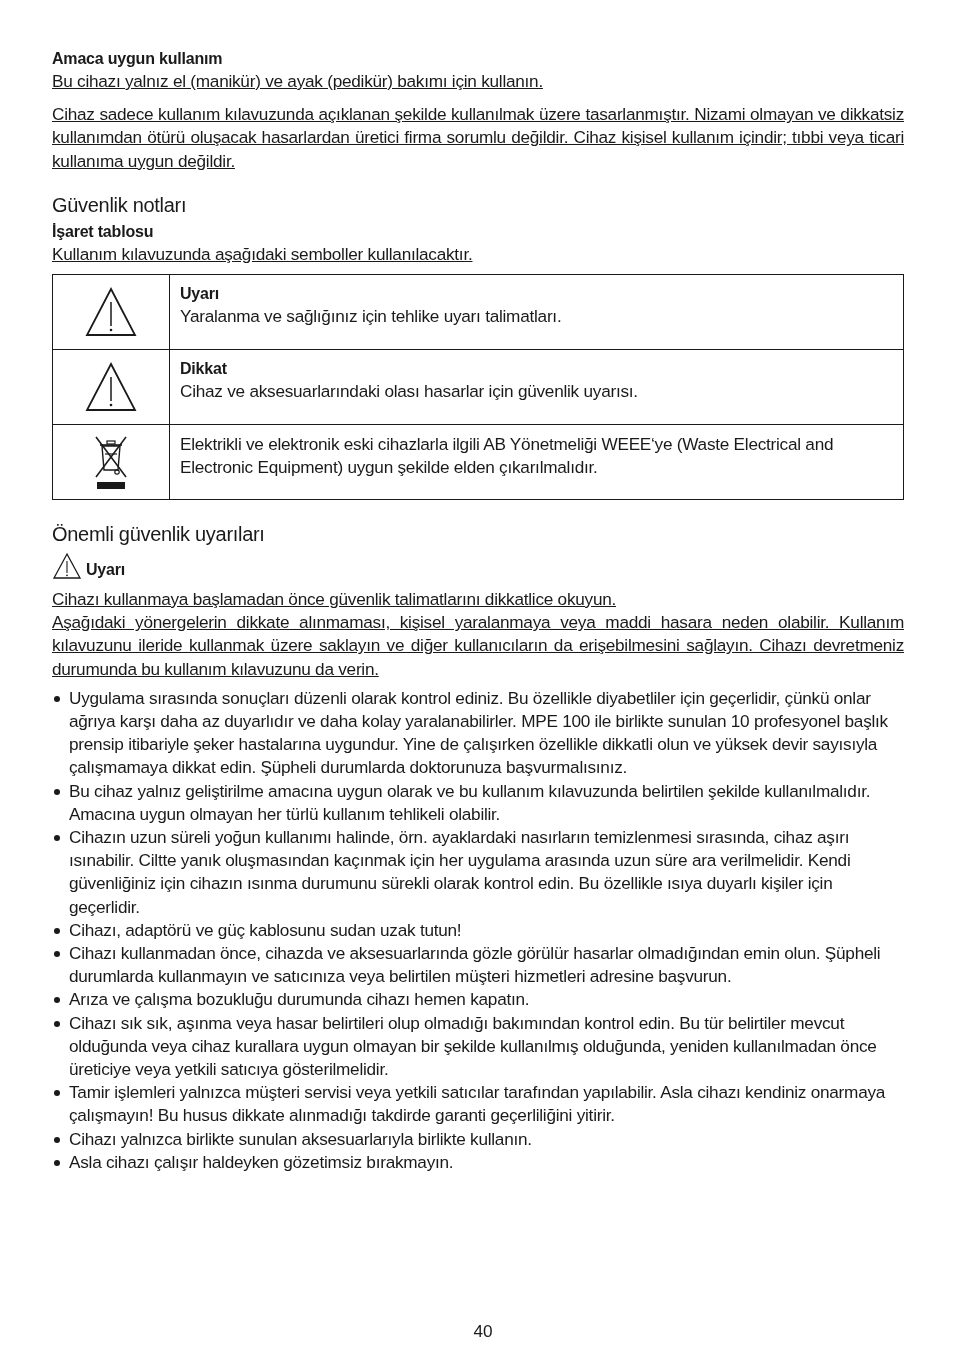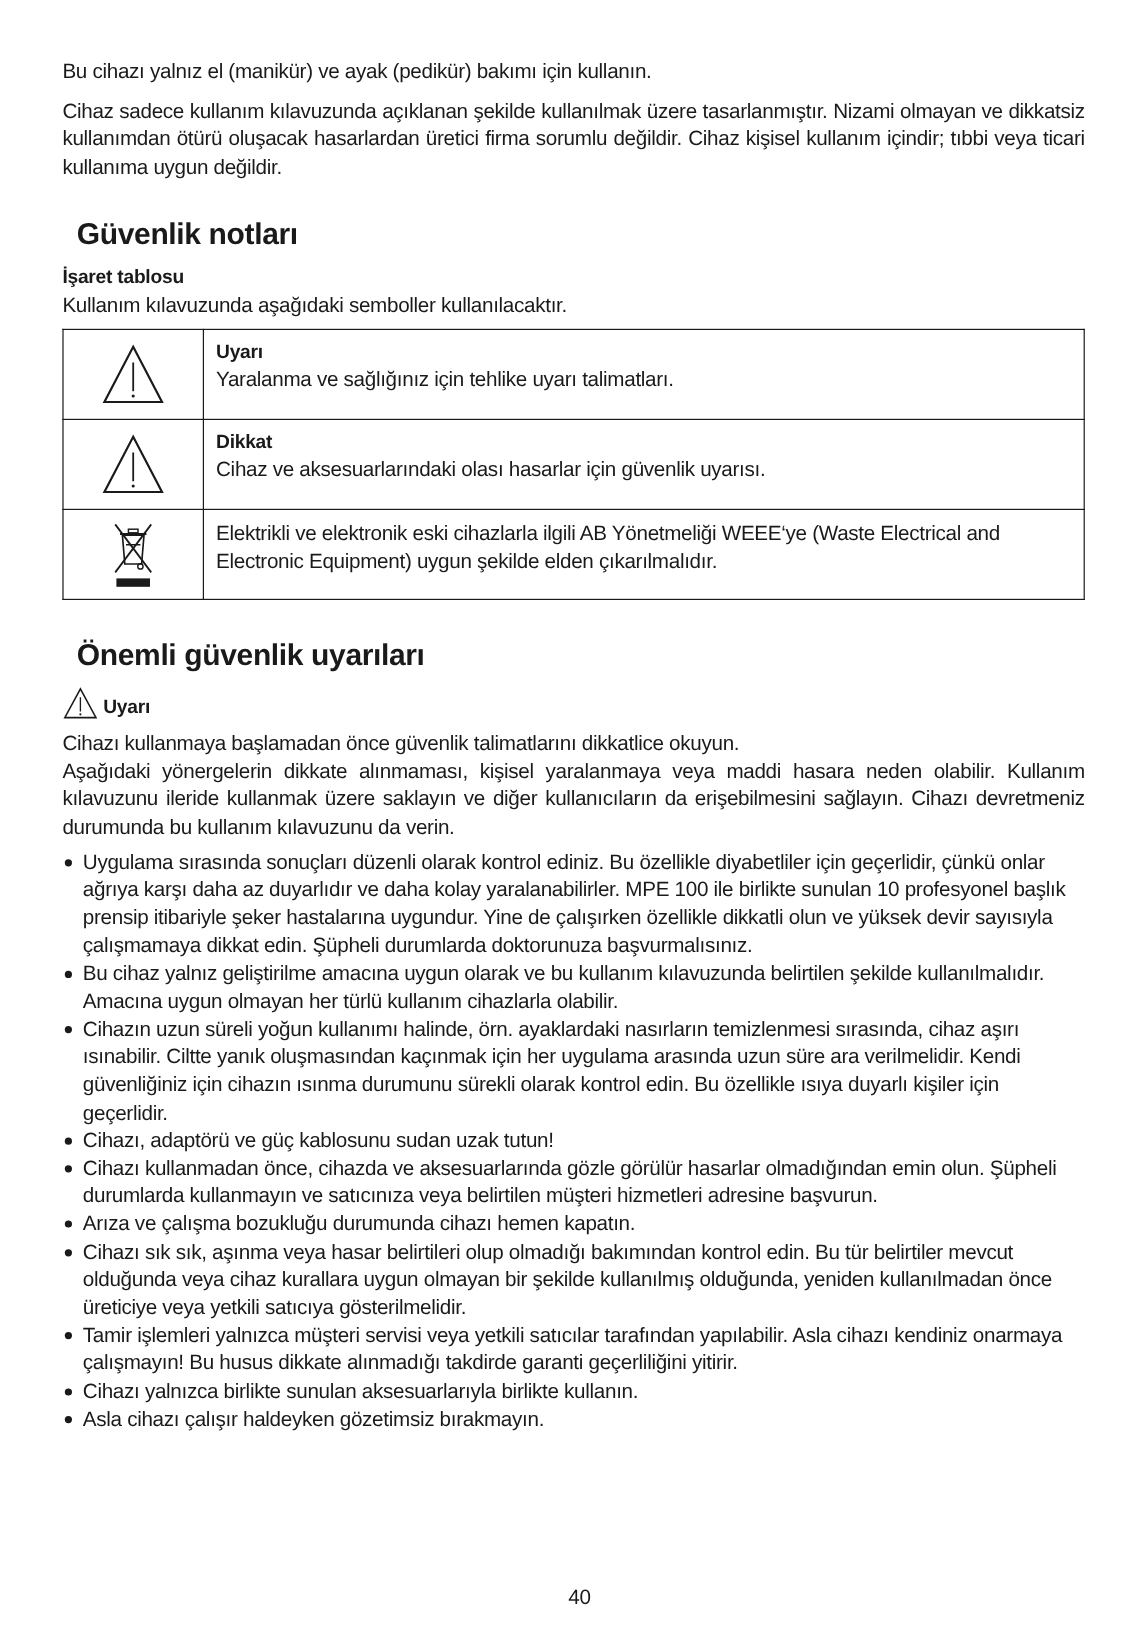--- a/index.html
+++ b/index.html
@@ -2,43 +2,44 @@
 <html><head>
 <meta charset="utf-8">
 <style>
   html, body { margin: 0; padding: 0; background: #ffffff; }
   body {
     width: 954px; height: 1358px; position: relative; overflow: hidden;
     font-family: "Liberation Sans", sans-serif; color: #1a1a1a;
   }
   .page { position: absolute; left: 52px; top: 48px; width: 852px; }
   .h-small { font-weight: bold; font-size: 16px; line-height: 22px; margin: 0; letter-spacing: -0.2px; }
-  .p { font-size: 17.2px; line-height: 23.2px; margin: 0; letter-spacing: -0.25px; }
+  .p { font-size: 17.2px; line-height: 23.2px; margin: 0; letter-spacing: -0.25px; text-decoration: underline; }
   .gap { height: 10px; }
-  .h-section { font-weight: bold; font-size: 25px; line-height: 28px; margin: 12px; letter-spacing: -0.3px; }
+  .h-section { font-weight: normal; font-size: 20px; line-height: 28px; margin: 0; letter-spacing: -0.3px; }
   table.sym { border-collapse: collapse; width: 852px; margin-top: 8px; }
   table.sym td { border: 1.5px solid #1a1a1a; vertical-align: top; }
   td.icon-cell { width: 116px; text-align: center; padding: 0; }
   td.text-cell { padding: 8px 10px 8px 10px; }
   .row1 { height: 74px; } .row2 { height: 74px; } .row3 { height: 71px; } .row4 { height: 74px; }
   .cell-title { font-weight: bold; font-size: 16px; line-height: 22px; letter-spacing: -0.2px; }
   .cell-text { font-size: 17.2px; line-height: 23.2px; letter-spacing: -0.25px; }
   .icon-wrap { display: flex; align-items: center; justify-content: center; height: 100%; }
   .warn-inline { display: flex; align-items: flex-end; gap: 4px; margin-top: 4px; }
   .warn-inline .lbl { font-weight: bold; font-size: 16px; line-height: 20px; letter-spacing: -0.2px; }
   ul.bullets { list-style: none; margin: 6px 0 0 0; padding: 0; }
   ul.bullets li { position: relative; padding-left: 17px; font-size: 17.2px; line-height: 23.2px; letter-spacing: -0.25px; }
   ul.bullets li::before { content: ""; position: absolute; left: 2px; top: 9px; width: 6px; height: 6px; border-radius: 50%; background: #1a1a1a; }
   .page-num { position: absolute; left: 6px; width: 954px; top: 1320px; text-align: center; font-size: 17.2px; line-height: 22px; }
 </style>
 </head>
 <body>
 
 <div class="page">
 
+  <h3 class="h-small">Amaca uygun kullanım</h3>
   <p class="p">Bu cihazı yalnız el (manikür) ve ayak (pedikür) bakımı için kullanın.</p>
   <div class="gap"></div>
   <p class="p" style="text-align:justify">Cihaz sadece kullanım kılavuzunda açıklanan şekilde kullanılmak üzere tasarlanmıştır. Nizami olmayan ve dikkatsiz kullanımdan ötürü oluşacak hasarlardan üretici firma sorumlu değildir. Cihaz kişisel kullanım içindir; tıbbi veya ticari kullanıma uygun değildir.</p>
 
   <div style="height:18px"></div>
   <h2 class="h-section">Güvenlik notları</h2>
   <h3 class="h-small" style="margin-top:2px">İşaret tablosu</h3>
   <p class="p">Kullanım kılavuzunda aşağıdaki semboller kullanılacaktır.</p>
 
   <table class="sym">
@@ -104,21 +105,21 @@
       <circle cx="15" cy="23.3" r="0.9" fill="#1a1a1a"></circle>
     </svg>
     <span class="lbl">Uyarı</span>
   </div>
   <div style="height:8px"></div>
   <p class="p">Cihazı kullanmaya başlamadan önce güvenlik talimatlarını dikkatlice okuyun.</p>
   <p class="p" style="text-align:justify">Aşağıdaki yönergelerin dikkate alınmaması, kişisel yaralanmaya veya maddi hasara neden olabilir. Kullanım kılavuzunu ileride kullanmak üzere saklayın ve diğer kullanıcıların da erişebilmesini sağlayın. Cihazı devretmeniz durumunda bu kullanım kılavuzunu da verin.</p>
 
   <ul class="bullets">
     <li>Uygulama sırasında sonuçları düzenli olarak kontrol ediniz. Bu özellikle diyabetliler için geçerlidir, çünkü onlar ağrıya karşı daha az duyarlıdır ve daha kolay yaralanabilirler. MPE 100 ile birlikte sunulan 10 profesyonel başlık prensip itibariyle şeker hastalarına uygundur. Yine de çalışırken özellikle dikkatli olun ve yüksek devir sayısıyla çalışmamaya dikkat edin. Şüpheli durumlarda doktorunuza başvurmalısınız.</li>
-    <li>Bu cihaz yalnız geliştirilme amacına uygun olarak ve bu kullanım kılavuzunda belirtilen şekilde kullanılmalıdır. Amacına uygun olmayan her türlü kullanım cihazlarla olabilir.</li>
+    <li>Bu cihaz yalnız geliştirilme amacına uygun olarak ve bu kullanım kılavuzunda belirtilen şekilde kullanılmalıdır. Amacına uygun olmayan her türlü kullanım tehlikeli olabilir.</li>
     <li>Cihazın uzun süreli yoğun kullanımı halinde, örn. ayaklardaki nasırların temizlenmesi sırasında, cihaz aşırı ısınabilir. Ciltte yanık oluşmasından kaçınmak için her uygulama arasında uzun süre ara verilmelidir. Kendi güvenliğiniz için cihazın ısınma durumunu sürekli olarak kontrol edin. Bu özellikle ısıya duyarlı kişiler için geçerlidir.</li>
     <li>Cihazı, adaptörü ve güç kablosunu sudan uzak tutun!</li>
     <li>Cihazı kullanmadan önce, cihazda ve aksesuarlarında gözle görülür hasarlar olmadığından emin olun. Şüpheli durumlarda kullanmayın ve satıcınıza veya belirtilen müşteri hizmetleri adresine başvurun.</li>
     <li>Arıza ve çalışma bozukluğu durumunda cihazı hemen kapatın.</li>
     <li>Cihazı sık sık, aşınma veya hasar belirtileri olup olmadığı bakımından kontrol edin. Bu tür belirtiler mevcut olduğunda veya cihaz kurallara uygun olmayan bir şekilde kullanılmış olduğunda, yeniden kullanılmadan önce üreticiye veya yetkili satıcıya gösterilmelidir.</li>
     <li>Tamir işlemleri yalnızca müşteri servisi veya yetkili satıcılar tarafından yapılabilir. Asla cihazı kendiniz onarmaya çalışmayın! Bu husus dikkate alınmadığı takdirde garanti geçerliliğini yitirir.</li>
     <li>Cihazı yalnızca birlikte sunulan aksesuarlarıyla birlikte kullanın.</li>
     <li>Asla cihazı çalışır haldeyken gözetimsiz bırakmayın.</li>
   </ul>
 </div>

